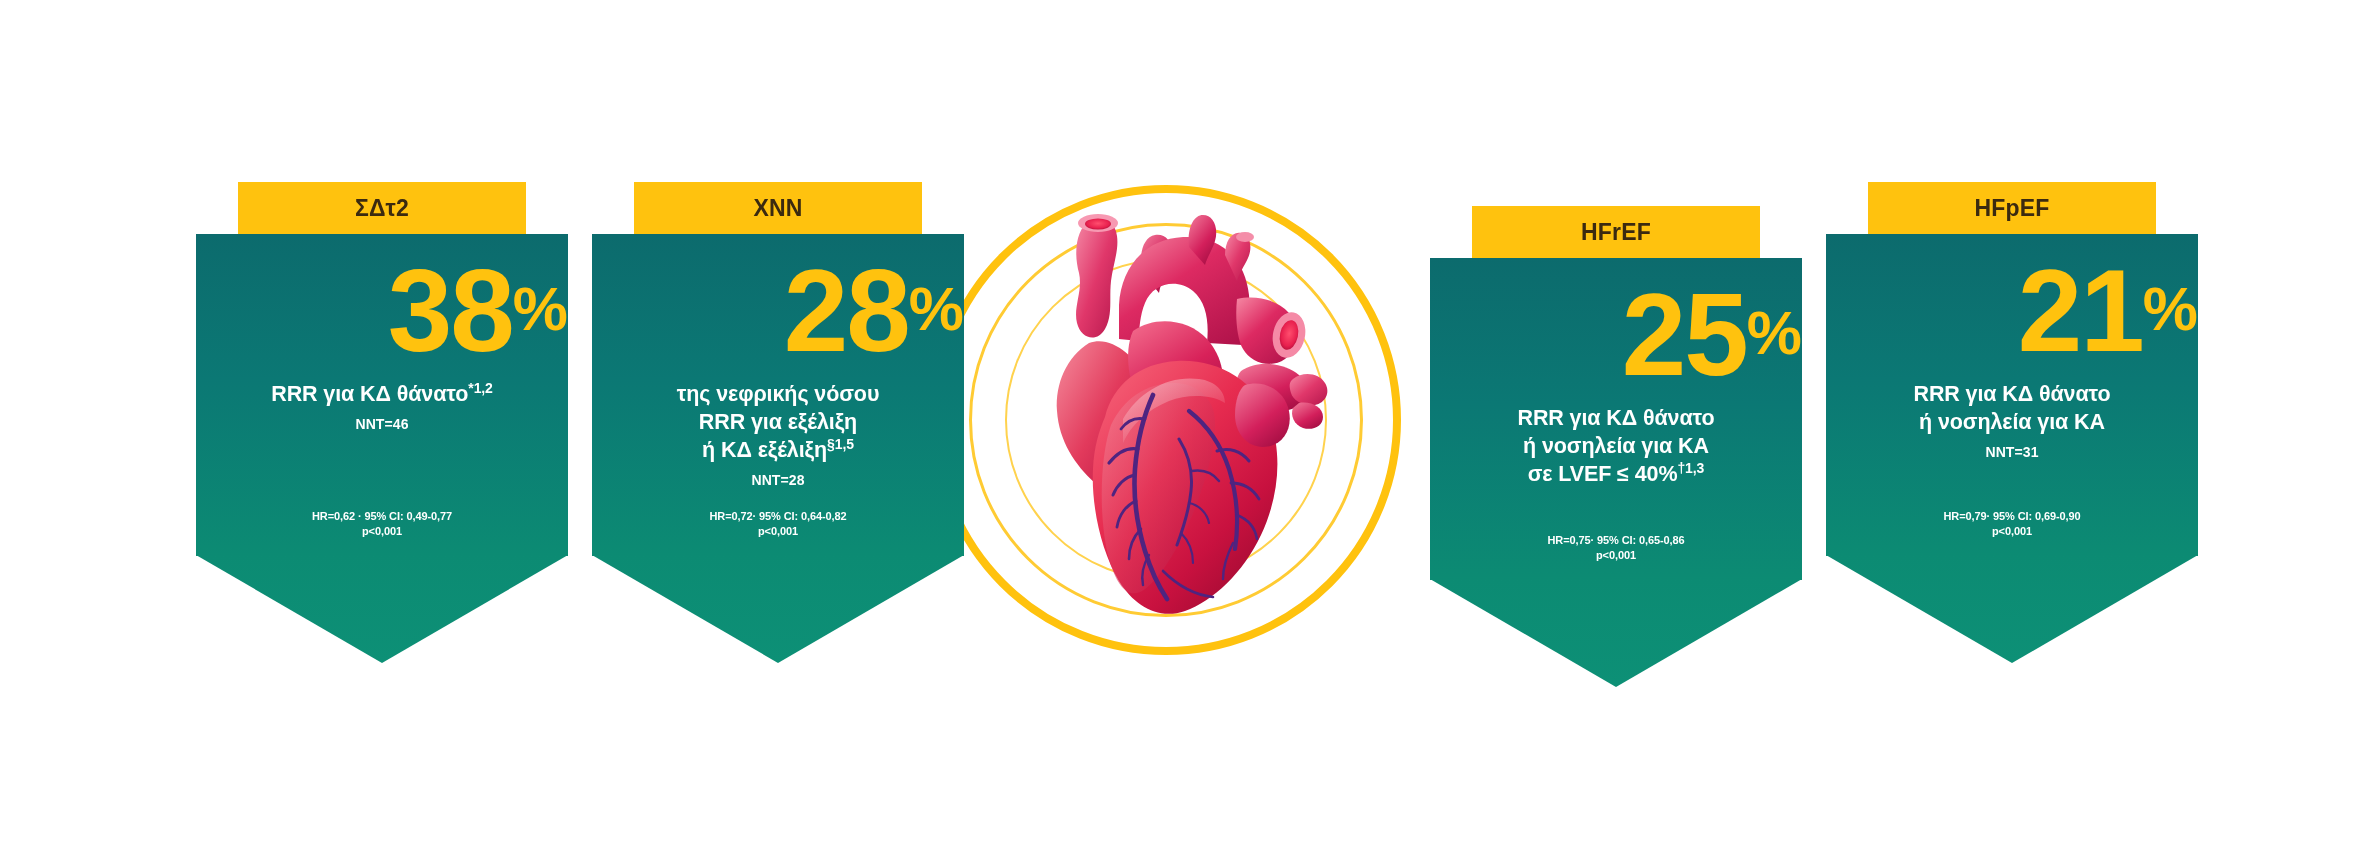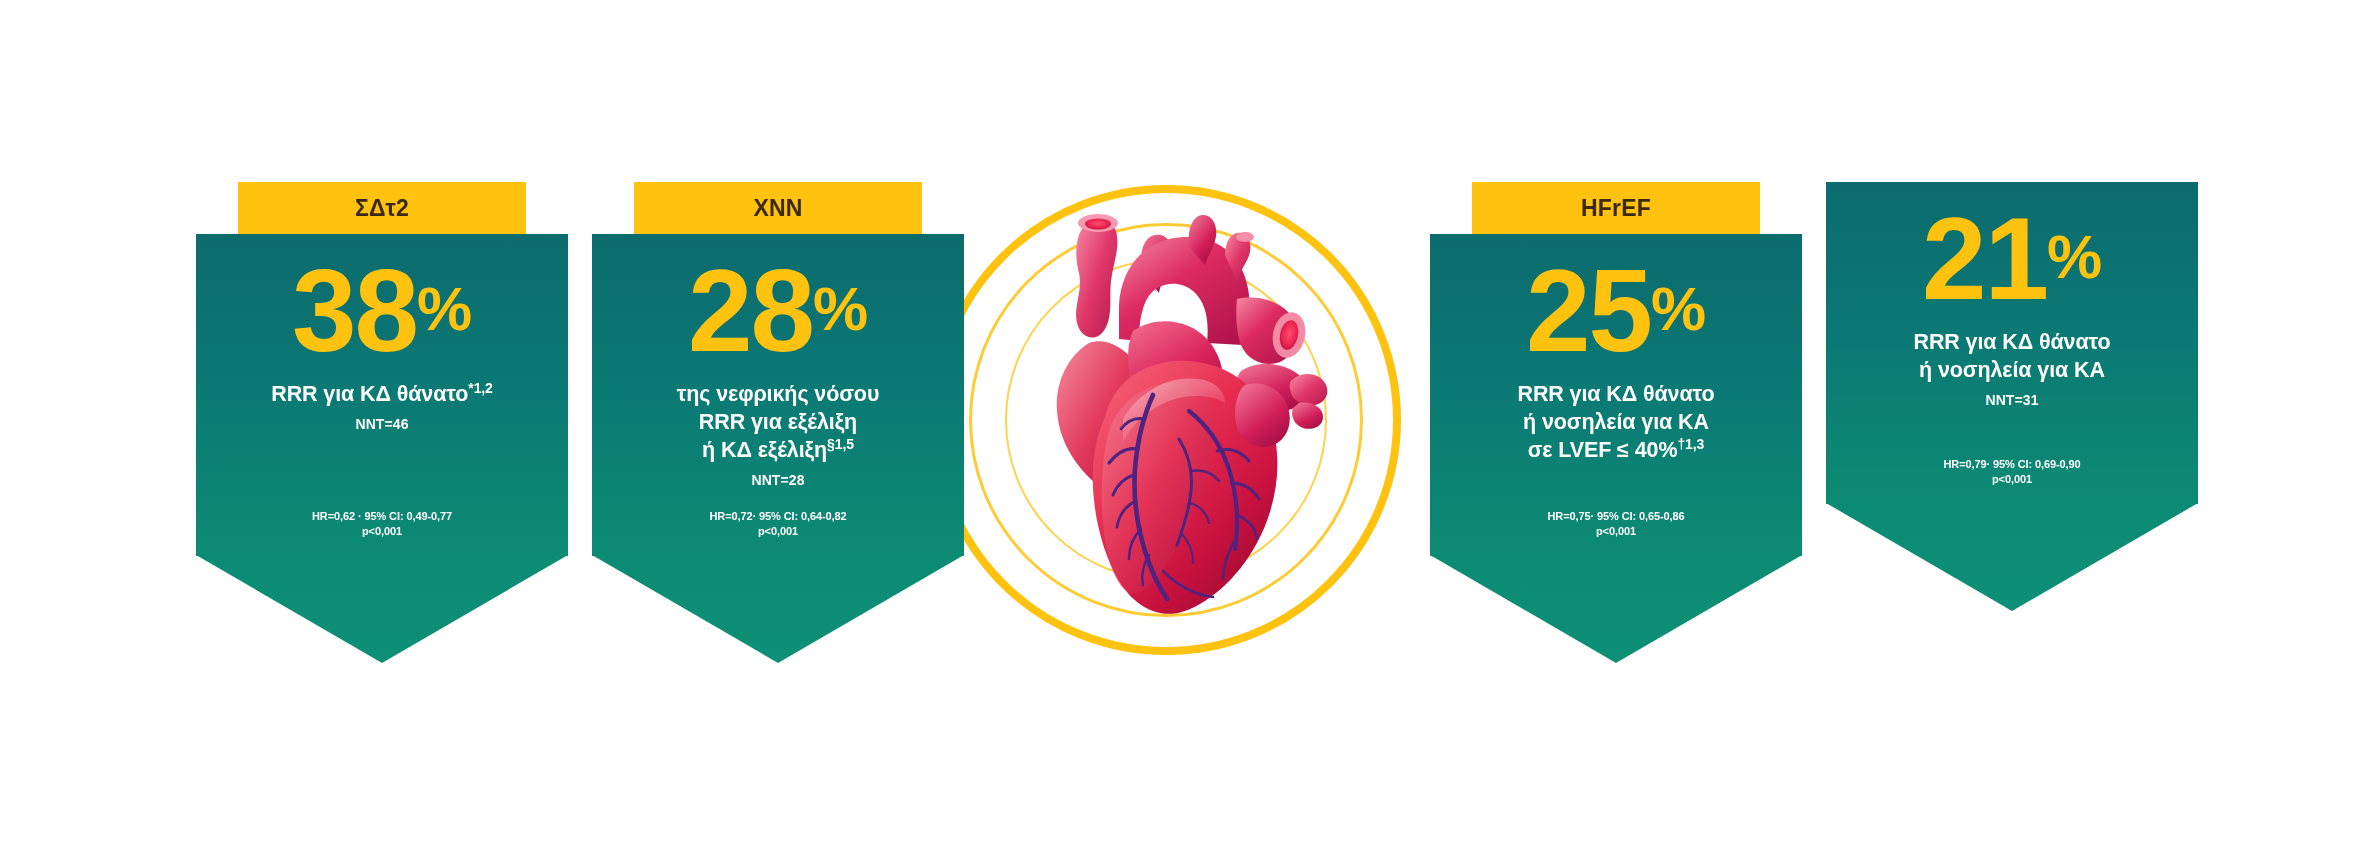--- a/index.html
+++ b/index.html
@@ -25,21 +25,21 @@
   }
 
   
   .card {
     position: absolute;
     top: 182px;
     width: 372px;
   }
   .card.c0 { left: 196px; }
   .card.c1 { left: 592px; }
-  .card.c2 { left: 1430px; }
+  .card.c2 { left: 1430px; margin-top: 24px; }
   .card.c3 { left: 1826px; }
 
   .tab {
     position: relative;
     z-index: 3;
     margin: 0 auto;
     width: 288px;
     height: 52px;
     background: #FFC20E;
     color: #3B2A10;
@@ -76,20 +76,21 @@
   }
 
   .bignum {
     font-size: 116px;
     font-weight: bold;
     color: #FFC20E;
     line-height: .92;
     letter-spacing: -2px;
     margin: 6px 0 0 0;
     white-space: nowrap;
+    text-align: right;
   }
   .bignum .pct {
     font-size: 62px;
     letter-spacing: 0;
     vertical-align: 21px;
     font-weight: bold;
   }
 
   .desc {
     font-size: 21.5px;
@@ -230,20 +231,23 @@
       </div>
       <div class="stats">
         <div>HR=0,75· 95% CI: 0,65-0,86</div>
         <div>p&lt;0,001</div>
       </div>
     </div>
     <div class="foot"></div>
   </div>
 
   <div class="card c3">
+    <div class="tab">
+      <span>HFpEF</span>
+    </div>
     <div class="banner">
       <div class="bignum">
         <span>21</span><span class="pct">%</span>
       </div>
       <div class="desc">
         <div>RRR για ΚΔ θάνατο</div>
         <div>ή νοσηλεία για ΚΑ</div>
       </div>
       <div class="nnt">NNT=31</div>
       <div class="stats">

